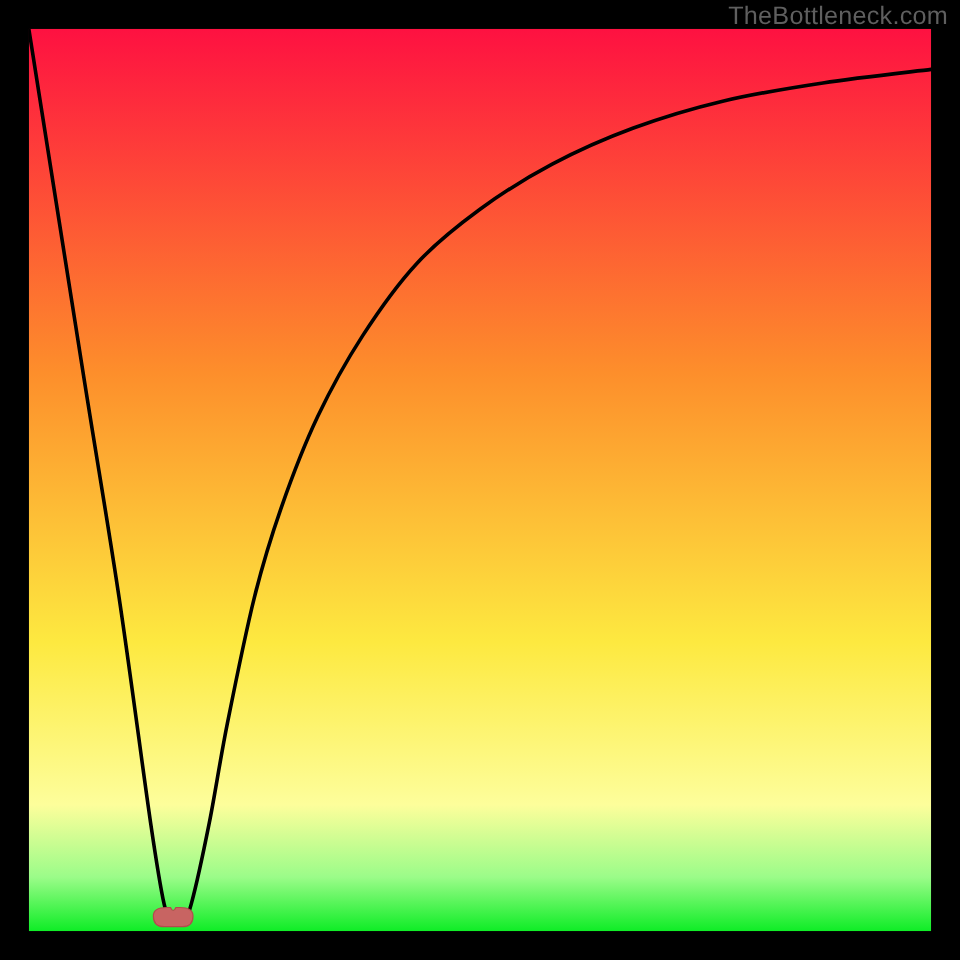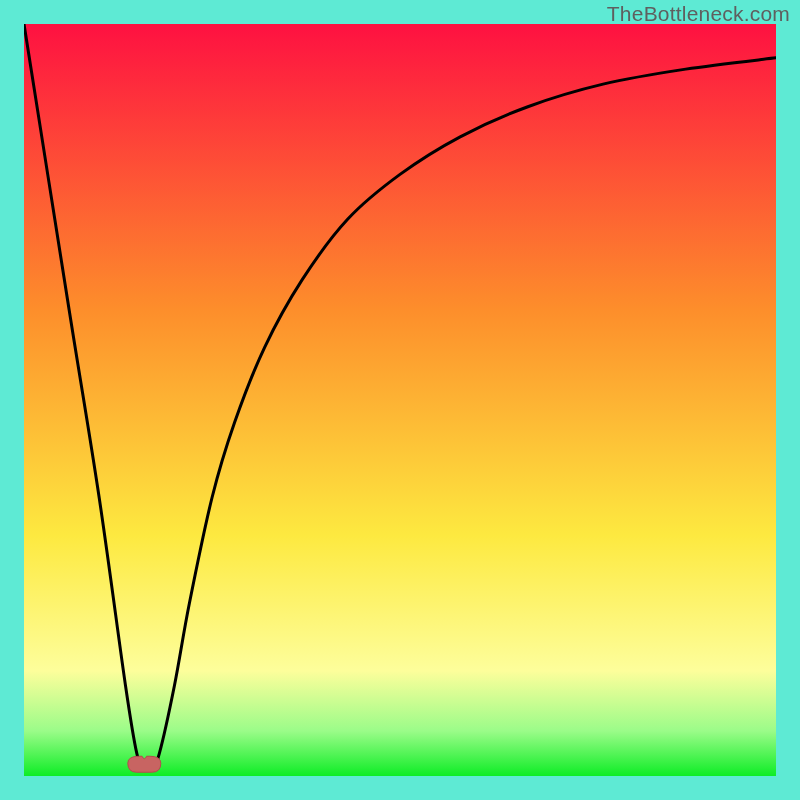--- a/index.html
+++ b/index.html
@@ -5,21 +5,21 @@
   html, body {
     margin: 0;
     padding: 0;
     width: 800px;
     height: 800px;
     overflow: hidden;
   }
   .frame {
     width: 800px;
     height: 800px;
-    background: #5eead4;
+    background: #000000;
     position: relative;
   }
   .plot-area {
     position: absolute;
     left: 24px;
     top: 24px;
     width: 752px;
     height: 752px;
   }
   .watermark {

